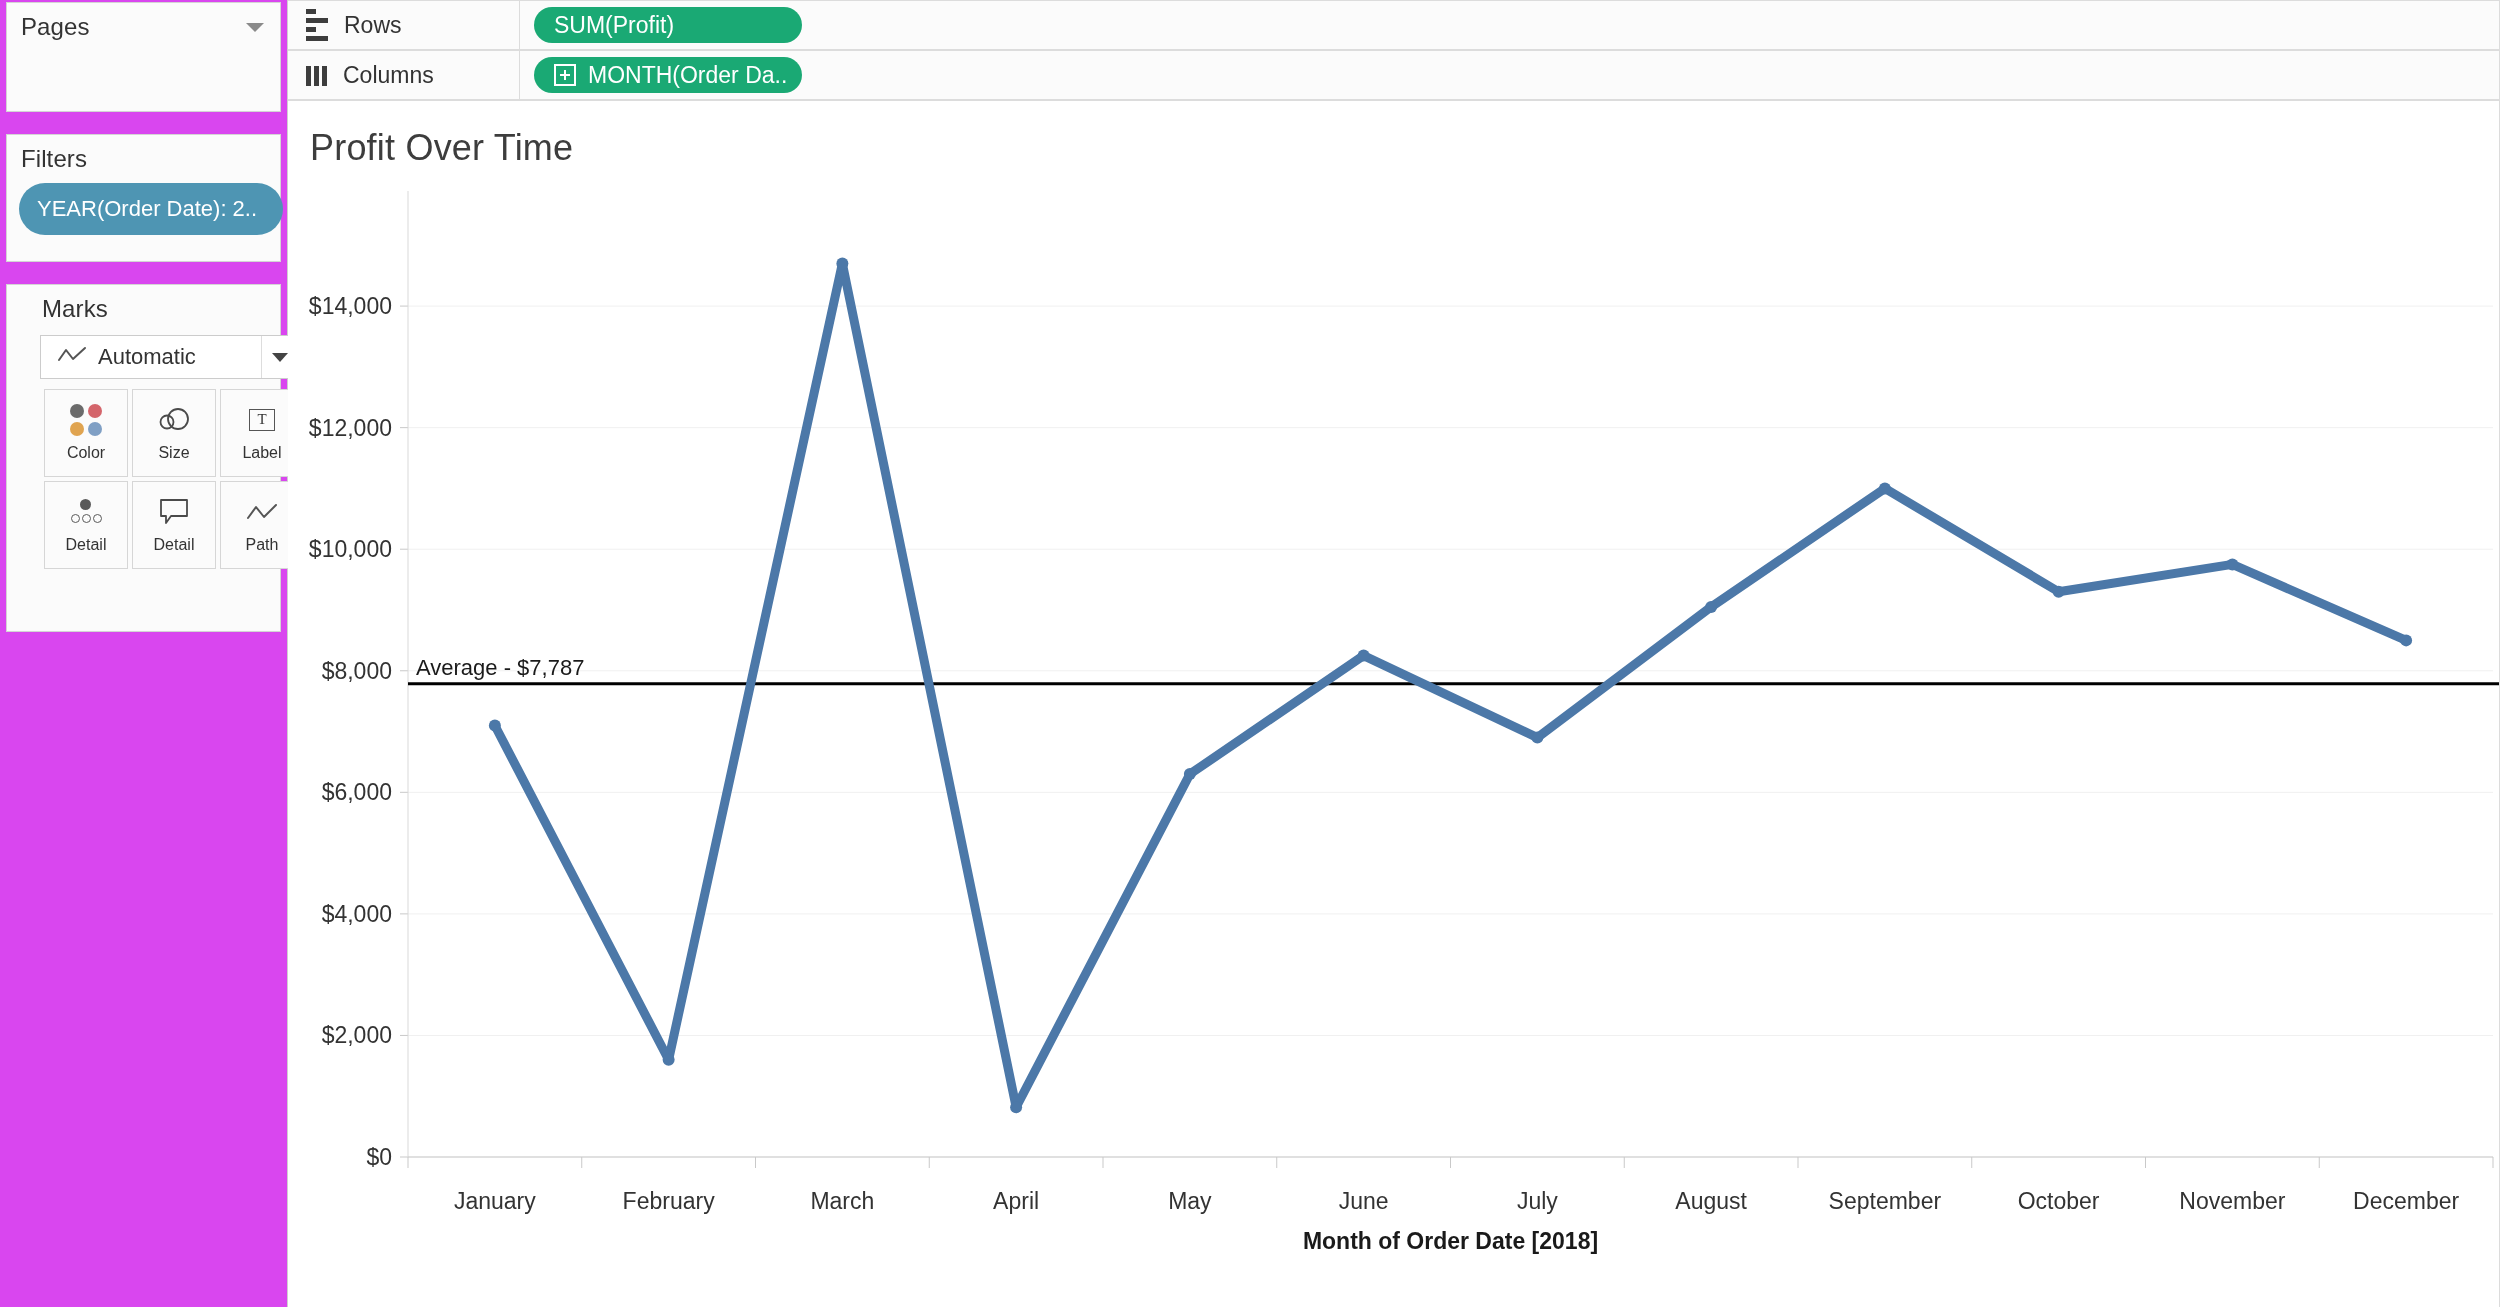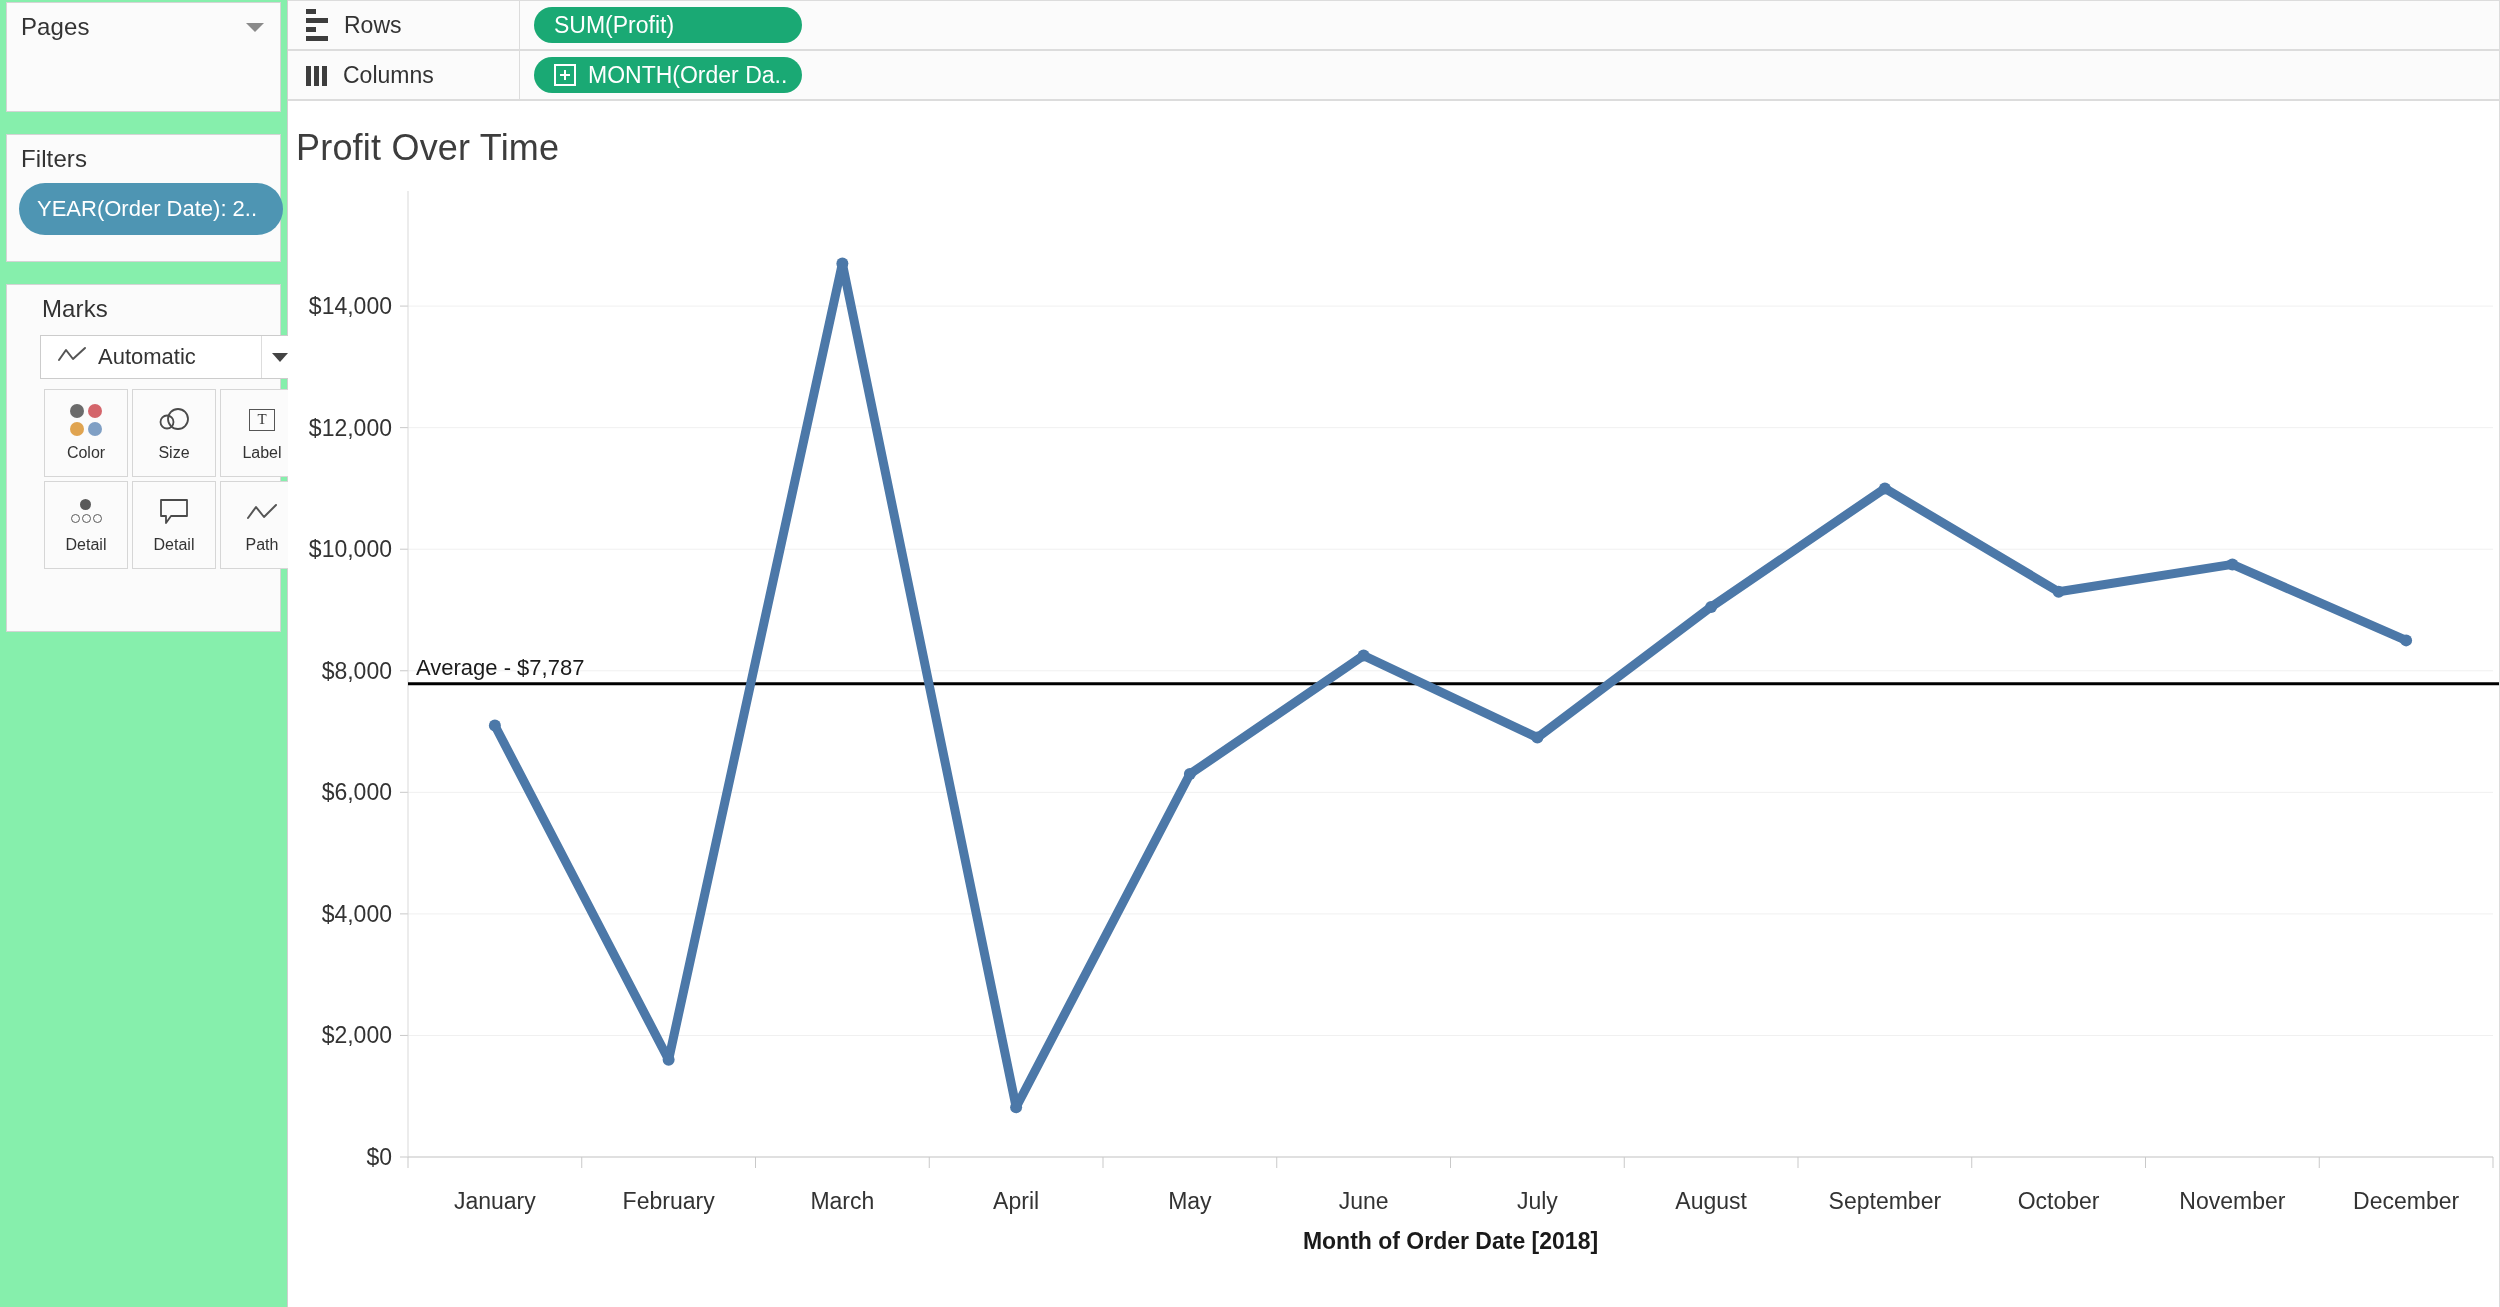--- a/index.html
+++ b/index.html
@@ -15,21 +15,21 @@
     width: 2500px; height: 1307px;
     background: #f5f5f5;
     display: flex;
     flex-direction: row;
   }
 
   
   #sidebar {
     width: 288px;
     height: 1307px;
-    background: #86efac;
+    background: #d946ef;
     border-right: 1px solid #cfcfcf;
     flex: 0 0 288px;
     position: relative;
   }
   .card {
     background: #fbfbfb;
     border: 1px solid #d4d4d4;
     margin: 0 6px 0 6px;
     position: relative;
   }
@@ -232,21 +232,21 @@
     flex: 1;
     background: #ffffff;
     border: 1px solid #dcdcdc;
     border-left: none;
     border-bottom: none;
     position: relative;
     overflow: hidden;
   }
   #viz-title {
     position: absolute;
-    left: 8px; top: 26px;
+    left: 22px; top: 26px;
     font-size: 36px;
     color: #3d3d3d;
     font-weight: normal;
     letter-spacing: 0.2px;
   }
 
   #plot-wrap { position: absolute; left: 0; top: 0; right: 0; bottom: 0; }
   svg#chart { position:absolute; left:0; top:0; }
 
   .ytick {

